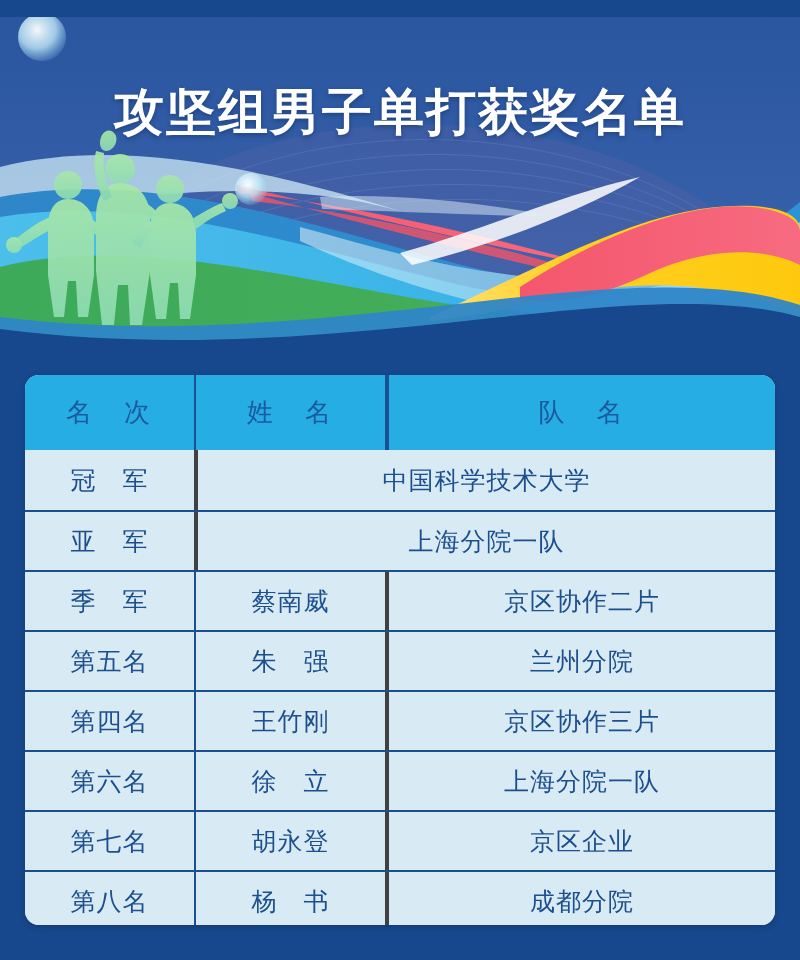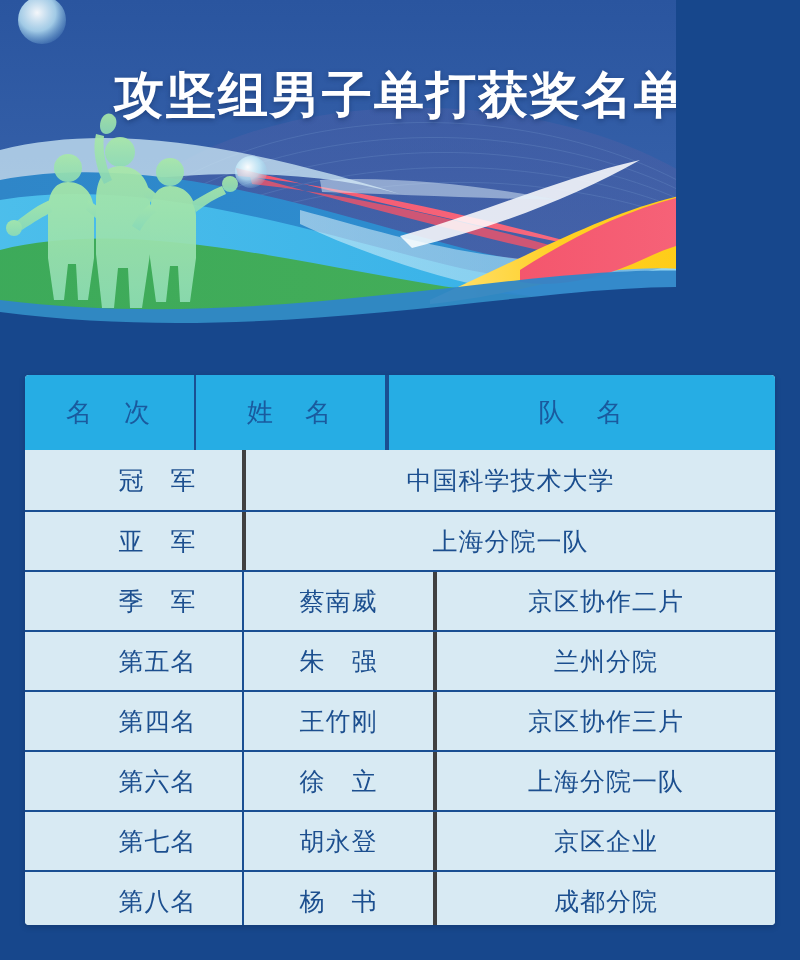--- a/index.html
+++ b/index.html
@@ -4,44 +4,44 @@
 <style>
   html,body{margin:0;padding:0;}
   body{
     width:800px;height:960px;overflow:hidden;
     background:#17478c;
     font-family:"Liberation Sans","DejaVu Sans",sans-serif;
   }
   .page{position:relative;width:800px;height:960px;overflow:hidden;background:#17478c;}
 
   
-  .banner{position:absolute;left:0;top:0;width:676px;height:330px;overflow:hidden;}
+  .banner{position:absolute;left:0;top:17px;width:800px;height:330px;overflow:hidden;}
   .banner-svg{position:absolute;left:0;top:0;}
 
   .title{
     position:absolute;left:0;top:62px;width:800px;
     text-align:center;
     font-size:50px;font-weight:bold;color:#ffffff;
     letter-spacing:2px;
     text-shadow:0 2px 5px rgba(10,35,80,.45);
     white-space:nowrap;
     z-index:6;
   }
 
   
   .table{
     position:absolute;left:25px;top:375px;width:750px;height:550px;
-    border-radius:4px;overflow:hidden;
+    border-radius:14px;overflow:hidden;
     background:#d8eaf3;
     box-shadow:0 2px 6px rgba(0,0,0,.18);
     z-index:7;
   }
   .row{display:flex;width:100%;height:60px;box-sizing:border-box;}
   .row.head{height:75px;background:#26ade4;}
-  .row.body{background:#d8eaf3;border-top:2px solid #1a4f92;padding-left:48px;}
+  .row.body{background:#d8eaf3;border-top:2px solid #1a4f92;}
   .row.body.first{border-top:none;}
 
   .c-rank{width:169px;}
   .c-name{width:191px;border-left:2px solid #1a4f92;}
   .c-team{flex:1;border-left:4px solid #404040;}
 
   .cell{
     display:flex;align-items:center;justify-content:center;
     box-sizing:border-box;height:100%;
     color:#1c4f8f;font-size:25px;letter-spacing:1px;

